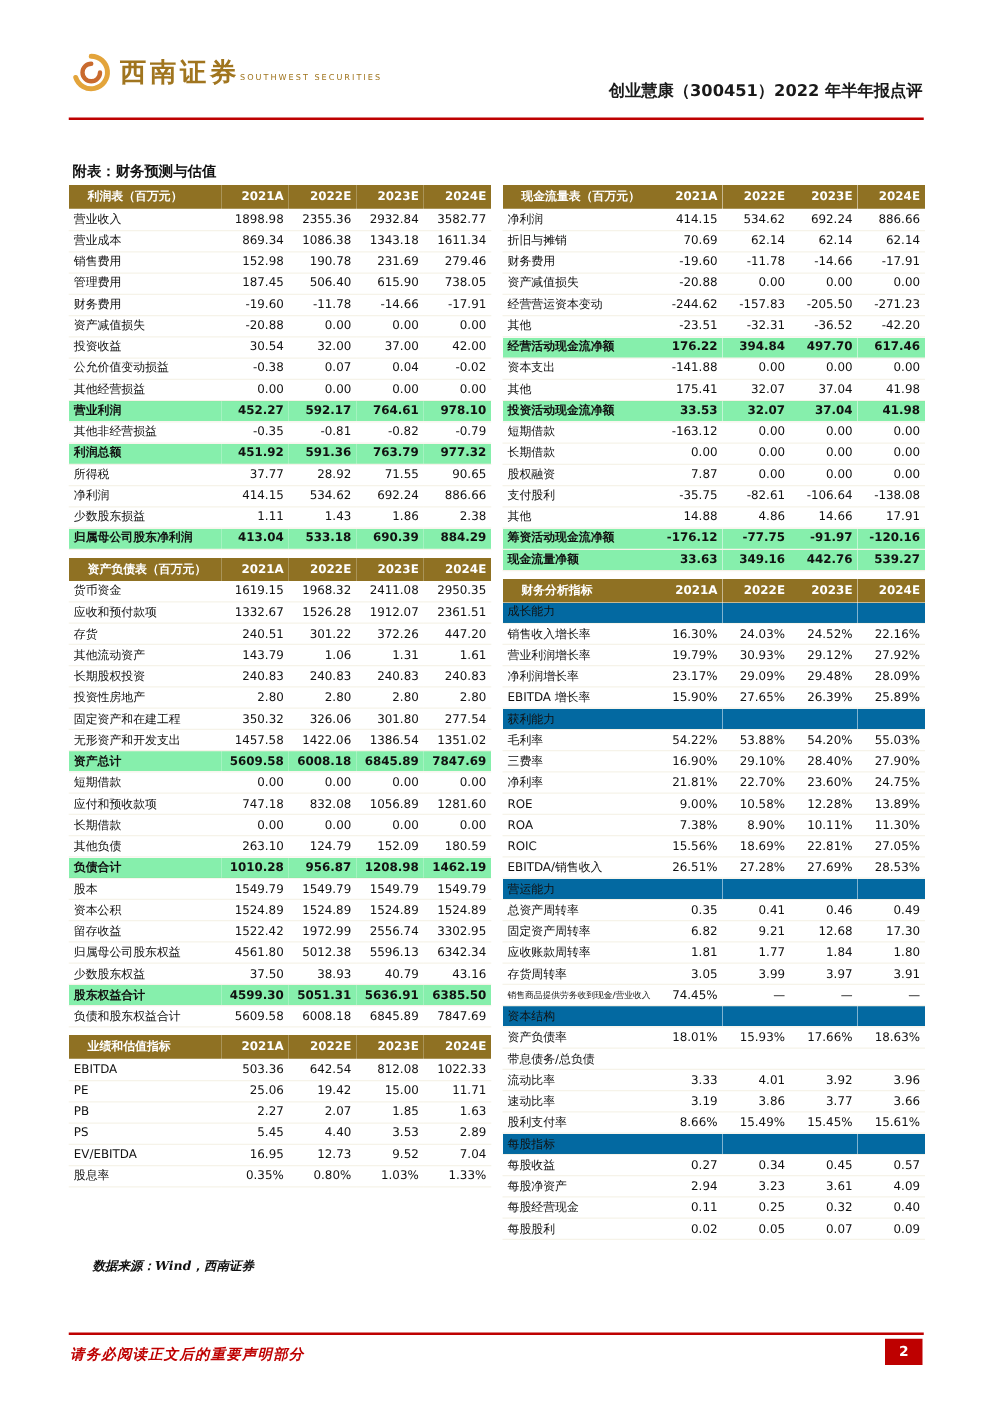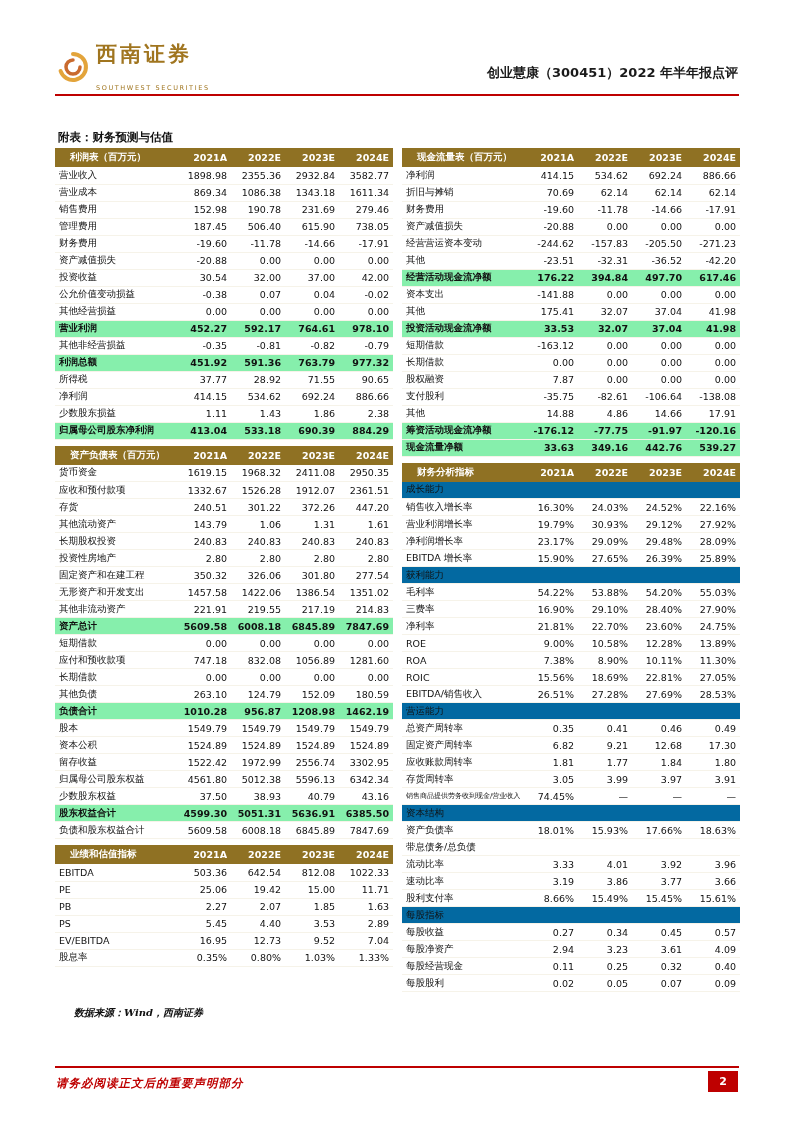--- a/index.html
+++ b/index.html
@@ -6,23 +6,23 @@
   html,body { background:#ffffff; }
   body {
     width:794px; height:1123px; position:relative;
     font-family:"DejaVu Sans","Liberation Sans",sans-serif;
     color:#111;
   }
   .page { position:absolute; inset:0; overflow:hidden; }
 
   
   .brand { position:absolute; top:42px; left:57px; display:flex; align-items:center; gap:7px; }
-  .brand-text { display:flex; flex-direction:column;gap:18px; }
+  .brand-text { display:flex; flex-direction:row; }
   .brand-cn { font-size:21px; font-weight:bold; color:#A0751F; letter-spacing:3px; font-family:"DejaVu Serif","Liberation Serif",serif; line-height:1.1; }
-  .brand-en { font-size:6.5px; color:#A0751F; letter-spacing:1.6px; margin-top:1px; }
+  .brand-en { font-size:6.5px; color:#A0751F; letter-spacing:1.6px; margin-top:12px; }
   .report-title { position:absolute; top:64px; right:56px; font-size:13px; font-weight:bold; color:#1a1a1a;margin-left:20px; }
   .rule-top { position:absolute; top:94px; left:55px; width:684px; height:2px; background:#BE0000; }
 
   .appendix-title { position:absolute; top:130px; left:58px; font-size:11.5px; font-weight:bold; font-family:"DejaVu Serif","Liberation Serif",serif; }
 
   
   .tables { position:absolute; top:148px; left:55px; width:684px; display:flex; gap:9px; align-items:flex-start; }
   .col { width:338px; display:flex; flex-direction:column; }
 
   table { border-collapse:collapse; width:100%; table-layout:fixed; margin-bottom:6px; }
@@ -266,27 +266,20 @@
               <td class="val">301.80</td>
               <td class="val">277.54</td>
             </tr>
             <tr>
               <td class="label">无形资产和开发支出</td>
               <td class="val">1457.58</td>
               <td class="val">1422.06</td>
               <td class="val">1386.54</td>
               <td class="val">1351.02</td>
             </tr>
-            <tr>
-              <td class="label">其他非流动资产</td>
-              <td class="val">221.91</td>
-              <td class="val">219.55</td>
-              <td class="val">217.19</td>
-              <td class="val">214.83</td>
-            </tr>
             <tr class="highlight">
               <td class="label">资产总计</td>
               <td class="val">5609.58</td>
               <td class="val">6008.18</td>
               <td class="val">6845.89</td>
               <td class="val">7847.69</td>
             </tr>
             <tr>
               <td class="label">短期借款</td>
               <td class="val">0.00</td>

